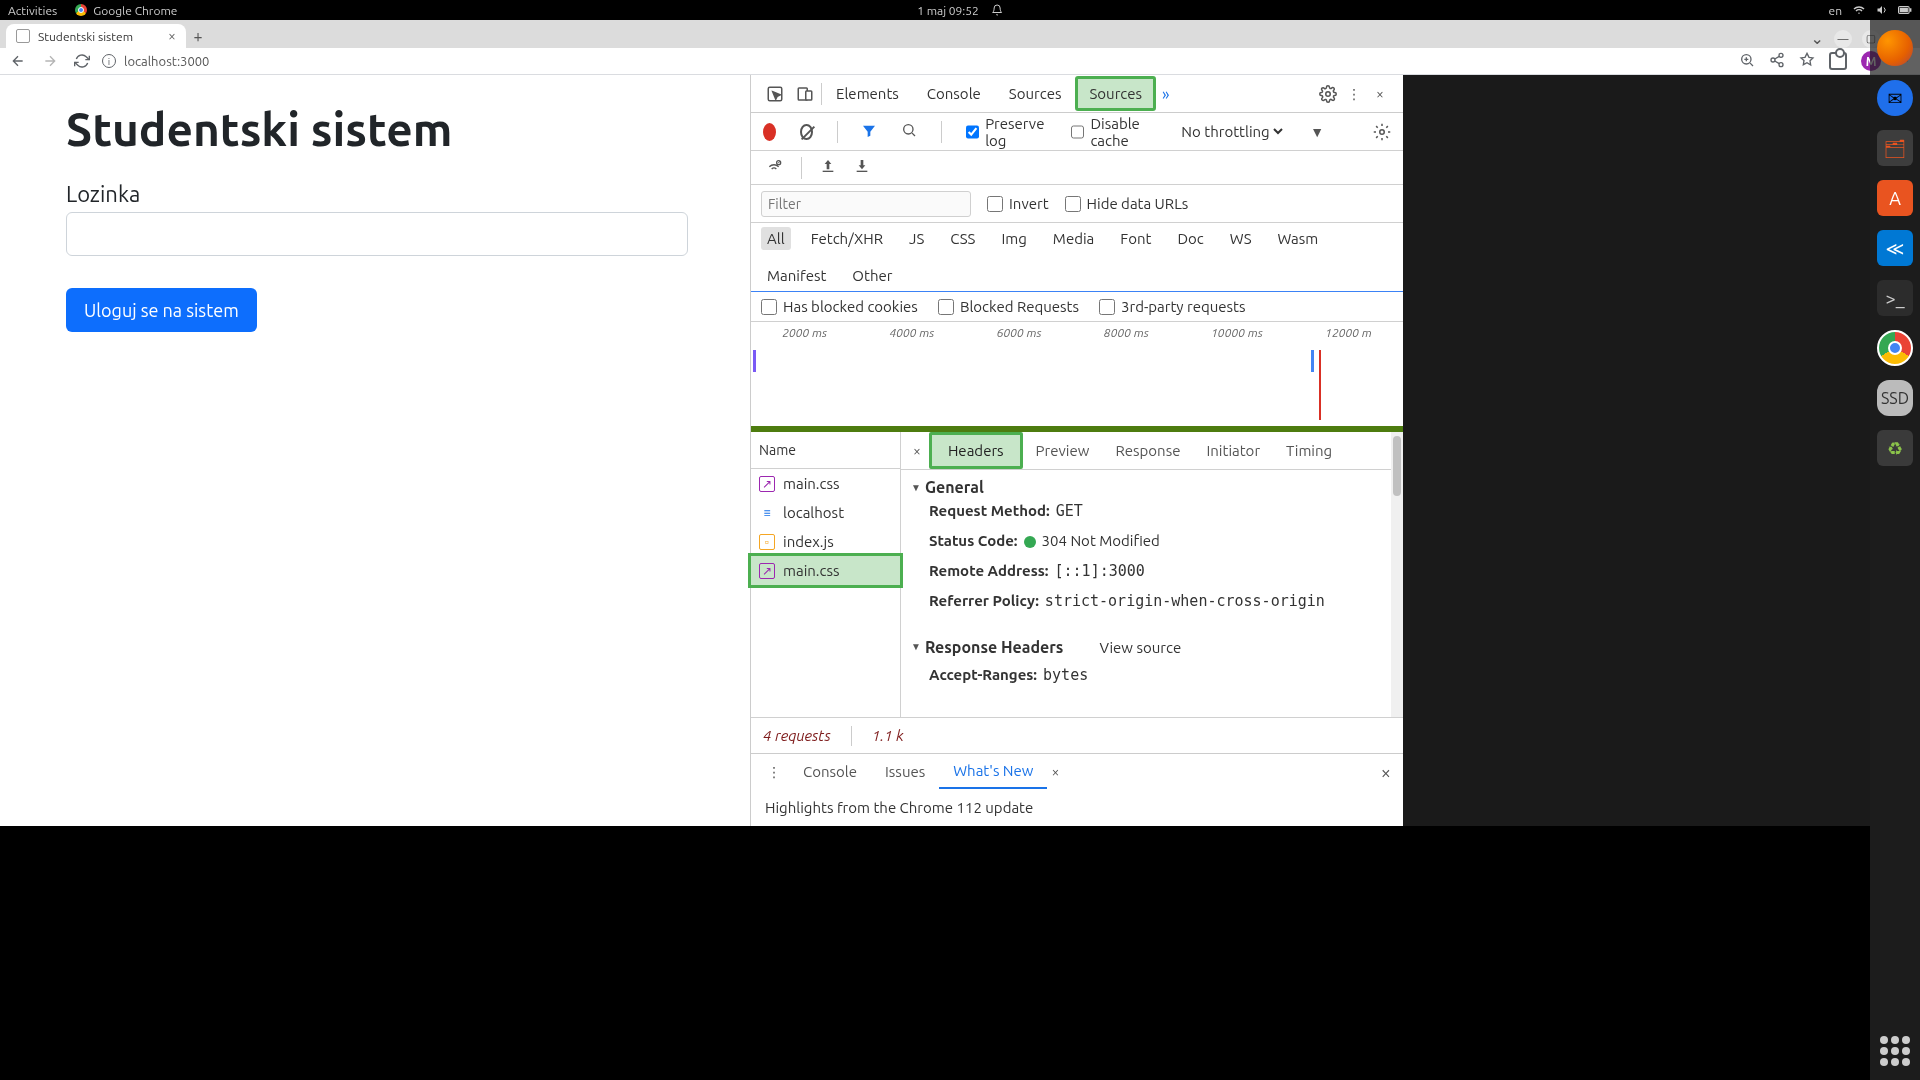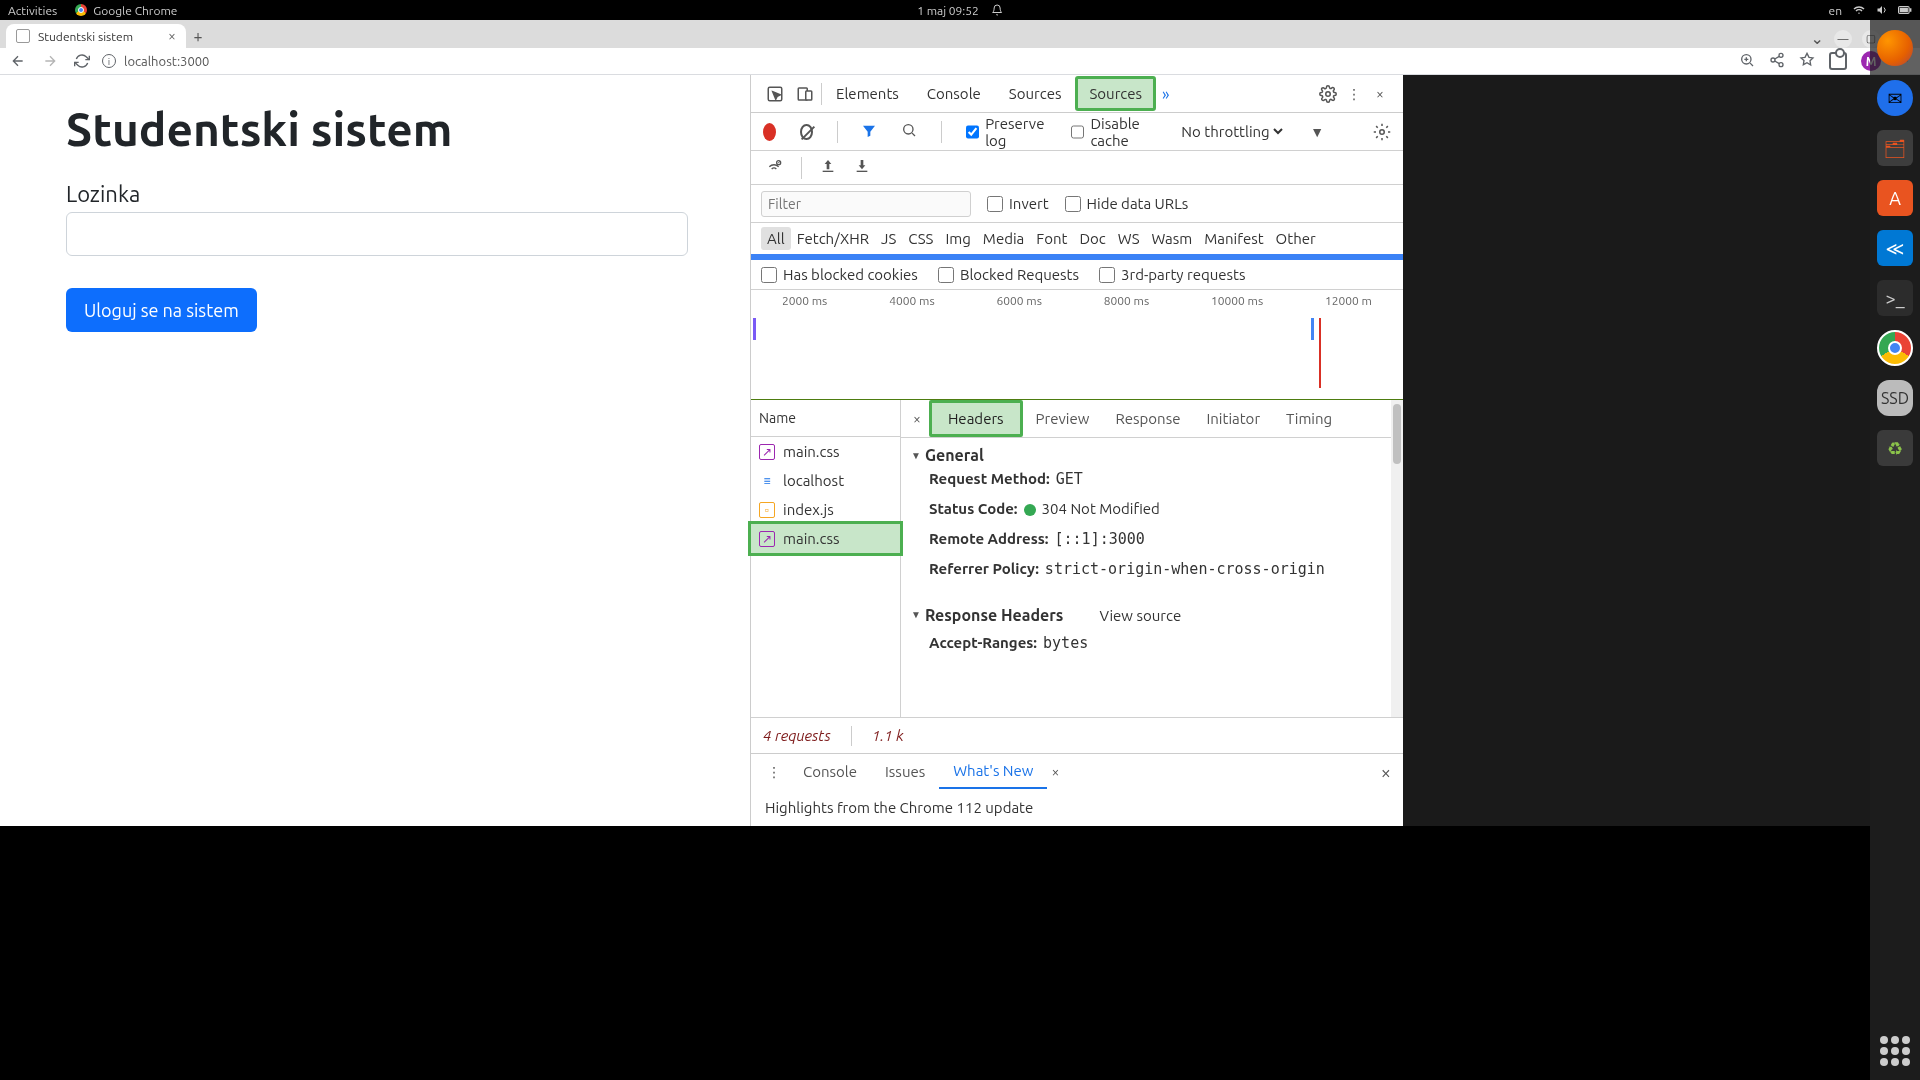--- a/index.html
+++ b/index.html
@@ -67,27 +67,27 @@
 .sep-v{ width:1px;height:22px;background:#ccc; }
 .chk{ display:flex; align-items:center; gap:6px; font-size:15px; }
 .chk input{ width:16px;height:16px; }
 .throttling{ border:none; font-size:15px; color:#333; background:transparent; }
 
 .net-toolbar2{ height:34px; padding:0 14px; gap:18px; color:#555; }
 
 .filter-row{ height:38px; padding:0 10px; gap:16px; }
 .filter-input{ width:210px; height:26px; border:1px solid #d0d0d0; border-radius:3px; padding:2px 6px; font-size:14px; background:#fafafa; }
 
-.type-row{ padding:4px 10px; flex-wrap:wrap; border-bottom:6px solid #3b82f6; }
+.type-row{ padding:4px 10px; gap:14px; flex-wrap:wrap; border-bottom:1px solid #3b82f6; }
 .type-chip{ font-size:15px; color:#333; padding:3px 6px; cursor:pointer; }
 .type-chip.active{ background:#e0e0e0; border-radius:3px; }
 
 .extra-row{ padding:6px 10px; gap:20px; }
 
-.timeline{ height:110px; position:relative; border-bottom:1px solid #4d7c0f; }
+.timeline{ height:110px; position:relative; border-bottom:6px solid #4d7c0f;font-style:italic; }
 .timeline .ticks{ display:flex; justify-content:space-around; font-size:12px; color:#666; padding-top:4px; }
 .timeline .bar{ position:absolute; width:3px; height:22px; background:#7a5af5; }
 .timeline .bar.red{ background:#d93025; height:70px; }
 
 
 .net-body{ flex:1; display:flex; min-height:0; }
 .req-list{ width:150px; border-right:1px solid #d0d0d0; display:flex; flex-direction:column; }
 .req-header{ padding:10px 8px; font-size:14px; color:#333; border-bottom:1px solid #d0d0d0; }
 .req-item{ display:flex; align-items:center; gap:8px; padding:6px 8px; font-size:15px; cursor:pointer; }
 .req-item .ic{ width:16px;height:16px;display:flex;align-items:center;justify-content:center;font-size:12px;border-radius:2px; }

